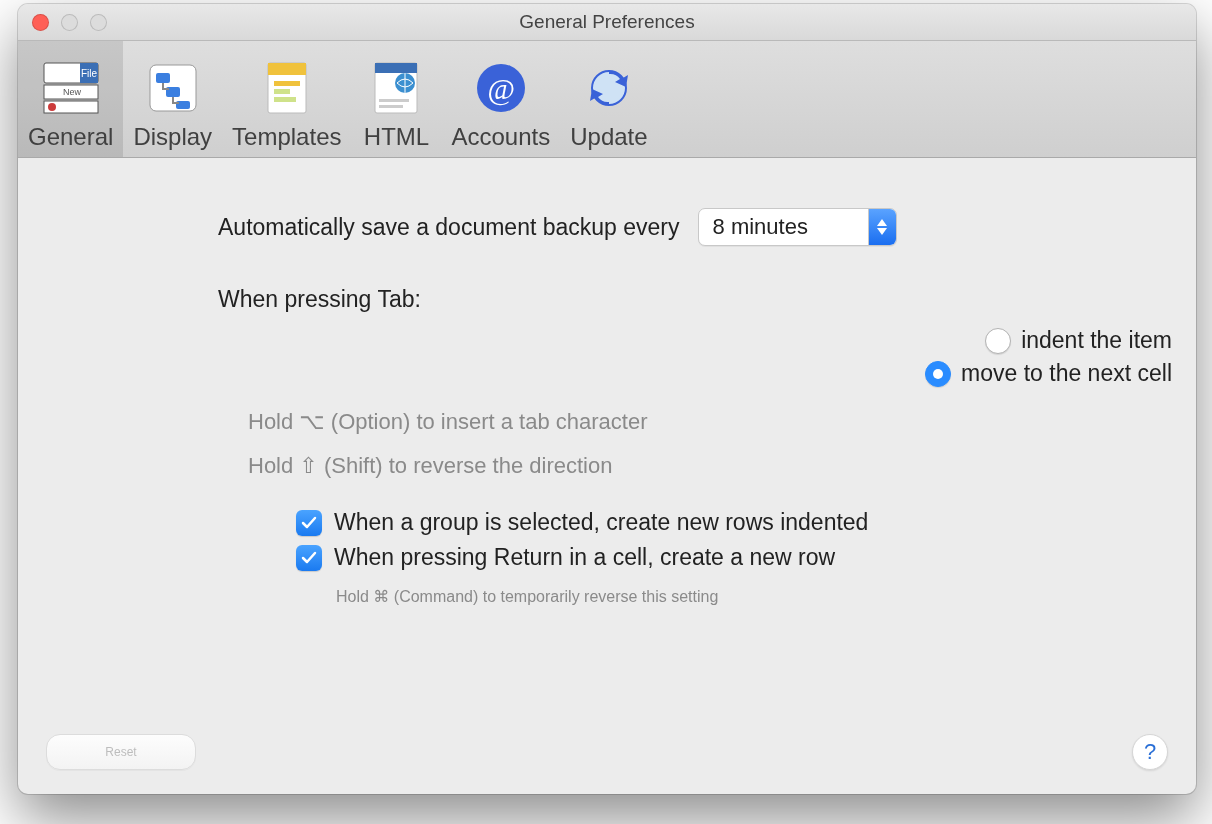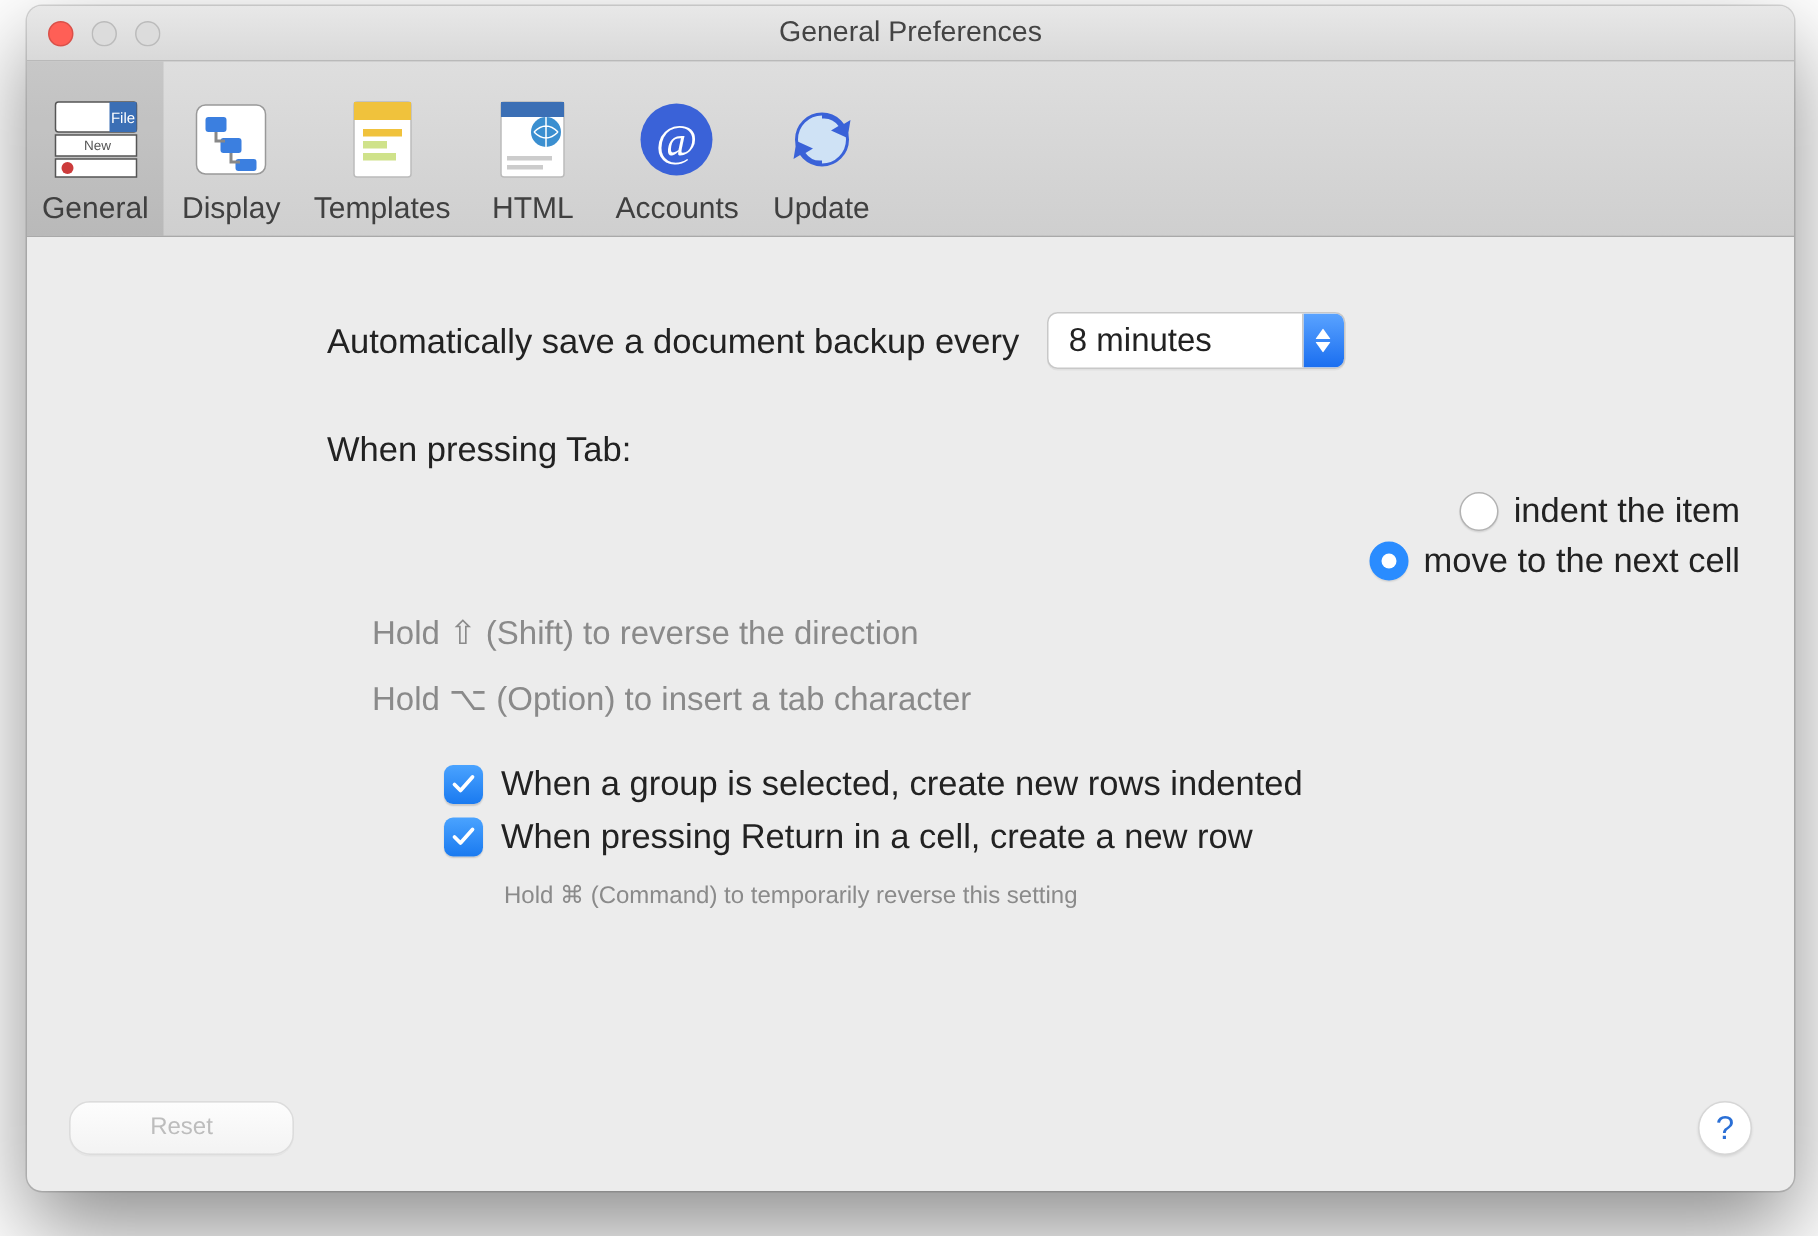--- a/index.html
+++ b/index.html
@@ -49,24 +49,24 @@
   }
   .tool.selected {
     background: rgba(0,0,0,0.10);
     border-radius: 0;
     align-items: center;
   }
   .tool .iconbox {
     width: 58px; height: 58px; margin-bottom: 6px;
     display:flex; align-items:center; justify-content:center;
   }
-  .tool .label { font-size: 20px; color: #404040; }
+  .tool .label { font-size: 24px; color: #404040; }
   
   .content {
-    padding: 50px 36px 20px 40px;
+    padding: 50px 24px 20px 40px;
     color: #222;
     font-size: 23px;
   }
   .row { display:flex; align-items:center; margin-bottom: 10px; }
   .row.backup { margin-left: 160px; margin-bottom: 40px; gap: 18px; }
   .select {
     display:flex; align-items:center; height:38px;
     background:#fff; border:1px solid #c8c8c8; border-radius:7px;
     overflow:hidden; box-shadow: 0 1px 0 rgba(0,0,0,0.05);
   }
@@ -103,21 +103,21 @@
   .footer {
     position:absolute; left:0; right:0; bottom:0;
     height: 84px;
     display:flex; align-items:center; justify-content:space-between;
     padding: 0 28px;
   }
   .reset-btn {
     width: 150px; height: 36px;
     background: linear-gradient(#fdfdfd,#f3f3f3);
     border:1px solid #dcdcdc; border-radius:14px;
-    color:#bdbdbd; font-size:16px;
+    color:#bdbdbd; font-size:12px;
     display:flex; align-items:center; justify-content:center;
     box-shadow: 0 1px 0 rgba(0,0,0,0.03);
   }
   .help-btn {
     width:36px; height:36px; border-radius:50%;
     background:#fff; border:1px solid #d6d6d6;
     display:flex; align-items:center; justify-content:center;
     color:#2a6fd6; font-size:22px; font-weight:500;
     box-shadow: 0 1px 2px rgba(0,0,0,0.1);
   }
@@ -238,22 +238,22 @@
 
     <div class="radio-row">
       <div class="radio"></div>
       <span>indent the item</span>
     </div>
     <div class="radio-row">
       <div class="radio selected"></div>
       <span>move to the next cell</span>
     </div>
 
+    <div class="hint">Hold ⌥ (Option) to insert a tab character</div>
     <div class="hint">Hold ⇧ (Shift) to reverse the direction</div>
-    <div class="hint">Hold ⌥ (Option) to insert a tab character</div>
 
     <div class="check-row">
       <div class="check">
         <svg viewBox="0 0 16 16">
             <path d="M2 8 l4 4 l8 -9" stroke="#fff" stroke-width="2.5" fill="none" stroke-linecap="round" stroke-linejoin="round"></path>
           </svg>
       </div>
       <span>When a group is selected, create new rows indented</span>
     </div>
     <div class="check-row">

